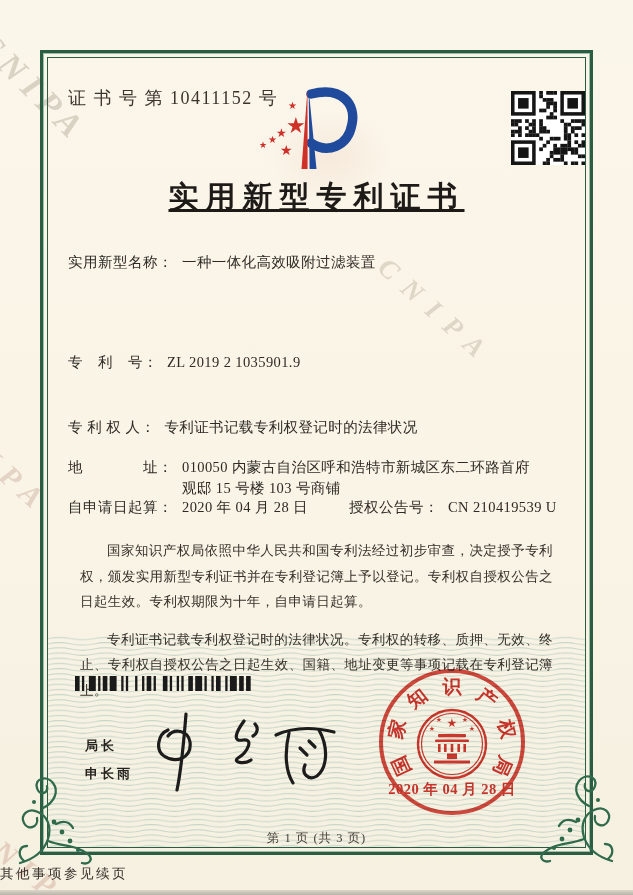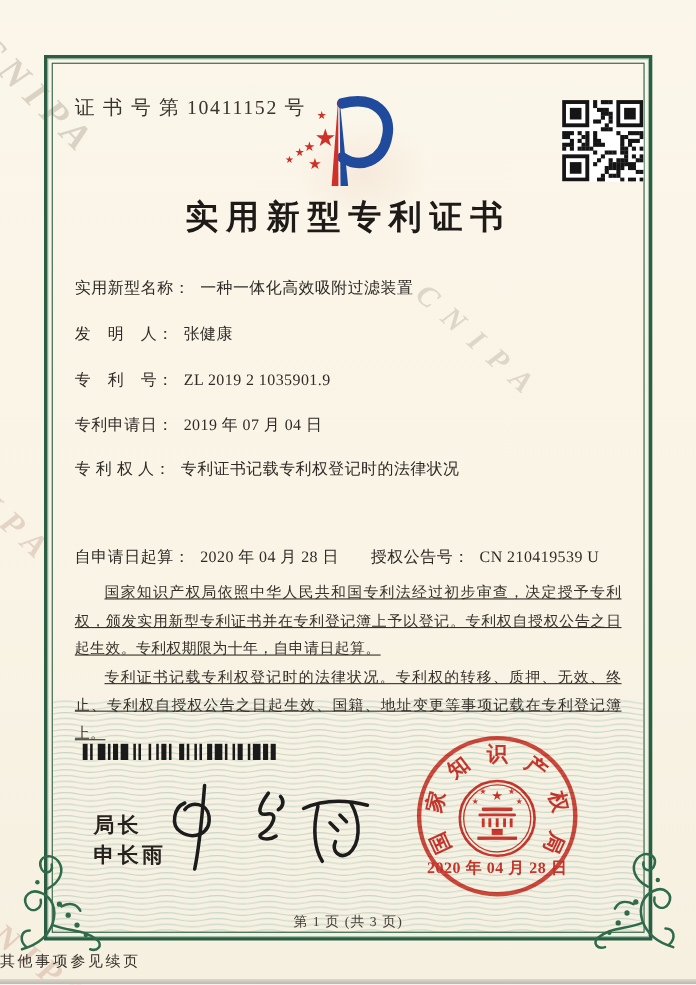--- a/index.html
+++ b/index.html
@@ -25,37 +25,37 @@
   .wm3{left:-58px;top:398px;font-size:30px;letter-spacing:10px;color:rgba(205,180,165,.5);transform:rotate(42deg);}
   .wm4{left:-26px;top:812px;font-size:30px;letter-spacing:9px;color:rgba(214,178,160,.55);transform:rotate(38deg);}
   .soft-blob{position:absolute;left:245px;top:92px;width:170px;height:130px;
     background:radial-gradient(closest-side,rgba(222,170,148,.16),rgba(222,170,148,0) 72%);}
   
   .cert-no{position:absolute;left:68px;top:86px;font-size:18px;letter-spacing:1.5px;color:#3a342e;}
   .logo{position:absolute;left:255px;top:85px;width:130px;height:100px;}
   .logo .star{position:absolute;line-height:1;color:#cf3028;}
   .qr{position:absolute;left:511px;top:91px;width:74px;height:74px;background:#fff;padding:0;}
   .title{position:absolute;left:0;top:177px;width:100%;text-align:center;
-    font-size:30px;font-weight:bold;letter-spacing:7px;color:#1d1a17;}
+    font-size:30px;font-weight:bold;letter-spacing:7px;color:#1d1a17;text-decoration:underline;}
   
   .field-row{position:absolute;left:68px;width:500px;font-size:14.5px;line-height:21px;}
-  .fr1{top:252px}.fr2{top:294px}.fr3{top:336px}.fr4{top:377px}.fr5{top:417px}
+  .fr1{top:252px}.fr2{top:294px}.fr3{top:352px}.fr4{top:377px}.fr5{top:417px}
   .fr6{top:457px}.fr7{top:497px}
   .flabel{letter-spacing:.5px;margin-top:34px;}
   .fvalue{margin-left:9px;letter-spacing:.4px;font-family:Liberation Serif, serif;}
   .fr6 .fvalue{display:inline-block;width:360px;vertical-align:top;}
-  .pair2{position:absolute;left:269px;top:0;white-space:nowrap;}
+  .pair2{position:absolute;left:281px;top:0;white-space:nowrap;}
   
   .bodytext{position:absolute;left:68px;top:526px;width:497px;
     font-size:13.5px;line-height:25.5px;letter-spacing:.4px;text-align:justify;color:#35302a;}
-  .bodytext p{margin:0;text-indent:2em;text-decoration:underline;}
+  .bodytext p{margin:12px;text-indent:2em;}
   
   .barcode{position:absolute;left:75px;top:676px;width:178px;height:15px;}
   
-  .signer{position:absolute;left:85px;font-size:19px;letter-spacing:3px;
+  .signer{position:absolute;left:85px;font-size:13px;letter-spacing:3px;
     font-family:"Liberation Sans","DejaVu Sans",sans-serif;font-weight:600;color:#26221e;}
   .signer-title{top:737px;} .signer-name{top:765px;}
   .signature-svg{position:absolute;left:148px;top:708px;z-index:20;}
   
   .seal{position:absolute;left:377px;top:667px;width:150px;height:150px;z-index:30;
     mix-blend-mode:multiply;opacity:.96;}
   .seal-ring{position:absolute;left:2px;top:2px;right:2px;bottom:2px;
     border:4.5px solid rgba(208,50,40,.92);border-radius:50%;}
   .seal-char{position:absolute;font-size:19px;font-weight:bold;color:#cf3028;line-height:1;}
   .seal-date{position:absolute;top:113px;left:0;width:100%;text-align:center;
@@ -268,31 +268,28 @@
       <rect x="0" y="49.33333333333333" width="24.666666666666664" height="24.666666666666664" fill="#151515"></rect>
       <rect x="3.5238095238095237" y="52.857142857142854" width="17.61904761904762" height="17.61904761904762" fill="#ffffff"></rect>
       <rect x="7.0476190476190474" y="56.38095238095238" width="10.571428571428571" height="10.571428571428571" fill="#151515"></rect>
     </svg>
 
   <div class="title">实用新型专利证书</div>
 
   <div class="field-row fr1">
     <span class="flabel">实用新型名称：</span><span class="fvalue">一种一体化高效吸附过滤装置</span>
   </div>
-  <div class="field-row fr2">
-    <span class="flabel">发　明　人：</span><span class="fvalue">张健康</span>
-  </div>
   <div class="field-row fr3">
     <span class="flabel">专　利　号：</span><span class="fvalue">ZL 2019 2 1035901.9</span>
   </div>
-  <div class="field-row fr4">
-    <span class="flabel">专利申请日：</span><span class="fvalue">2019 年 07 月 04 日</span>
-  </div>
   <div class="field-row fr5">
     <span class="flabel">专 利 权 人：</span><span class="fvalue">专利证书记载专利权登记时的法律状况</span>
+  </div>
+  <div class="field-row fr6">
+    <span class="flabel">地　　　　址：</span><span class="fvalue">010050 内蒙古自治区呼和浩特市新城区东二环路首府观邸 15 号楼 103 号商铺</span>
   </div>
   <div class="field-row fr7">
     <span class="flabel">自申请日起算：</span><span class="fvalue">2020 年 04 月 28 日</span>
     <span class="pair2">
       <span class="flabel">授权公告号：</span><span class="fvalue">CN 210419539 U</span>
     </span>
   </div>
 
   <div class="bodytext">
     <p>国家知识产权局依照中华人民共和国专利法经过初步审查，决定授予专利权，颁发实用新型专利证书并在专利登记簿上予以登记。专利权自授权公告之日起生效。专利权期限为十年，自申请日起算。</p>

